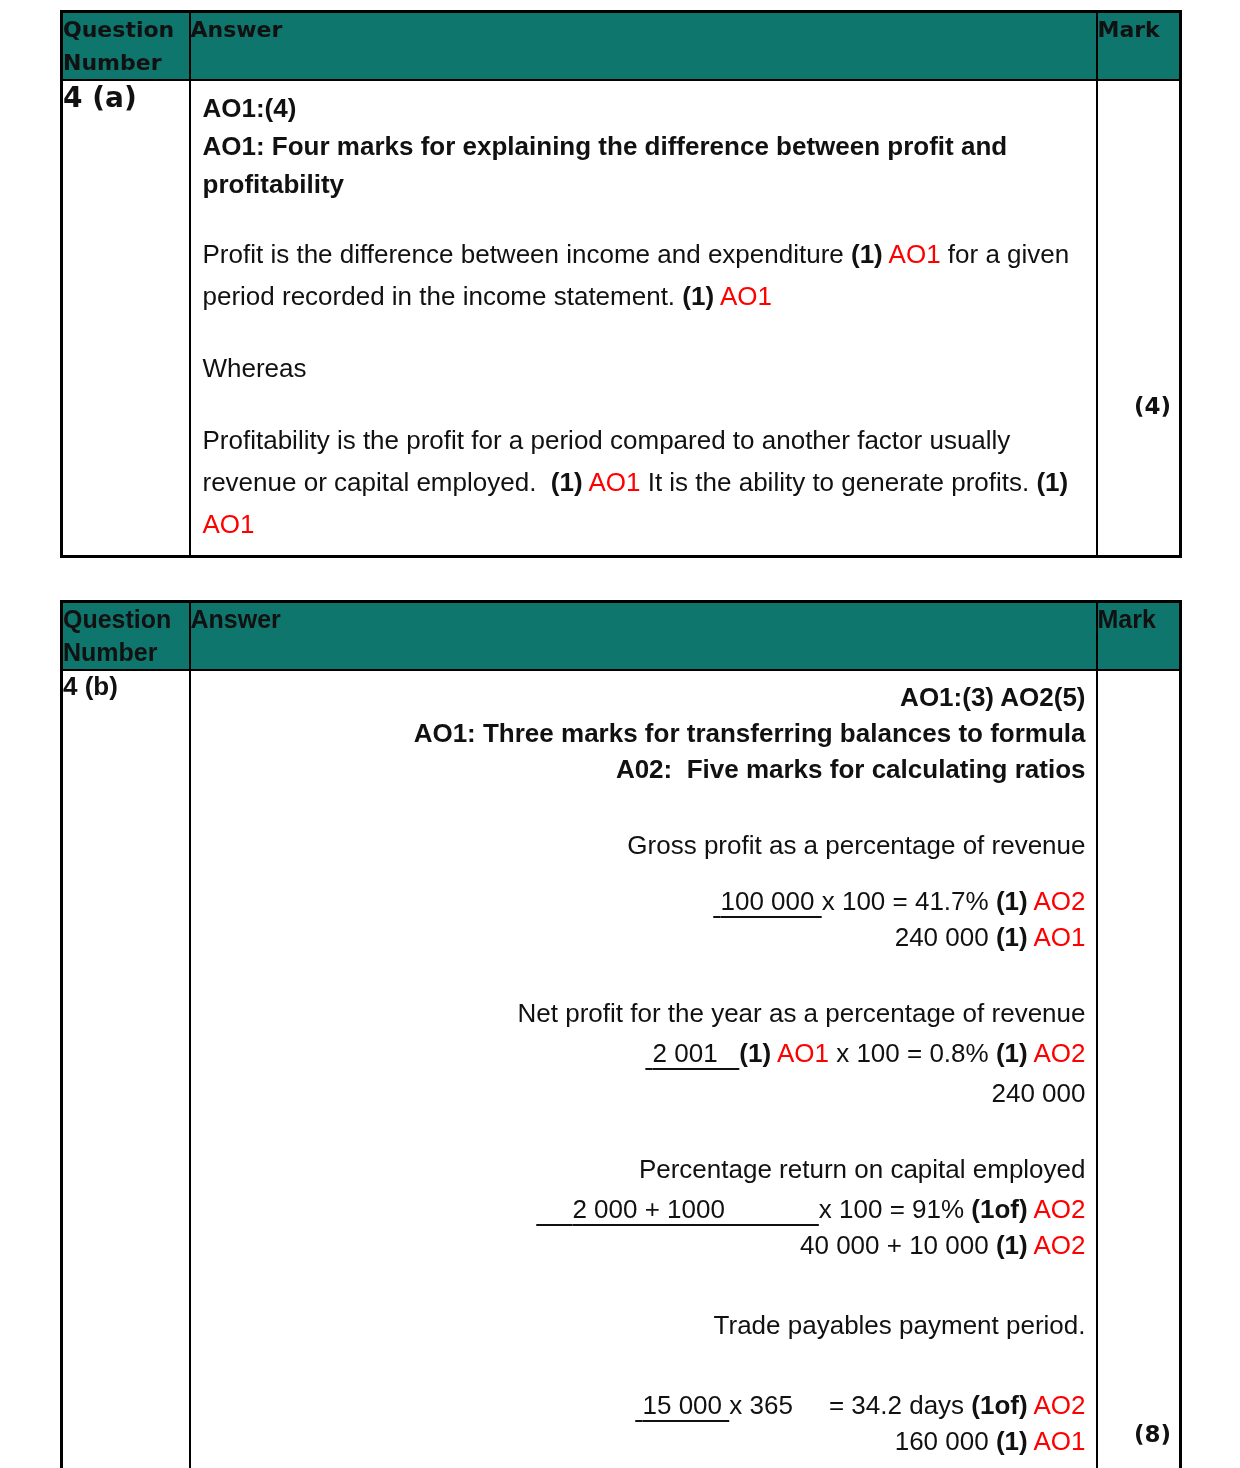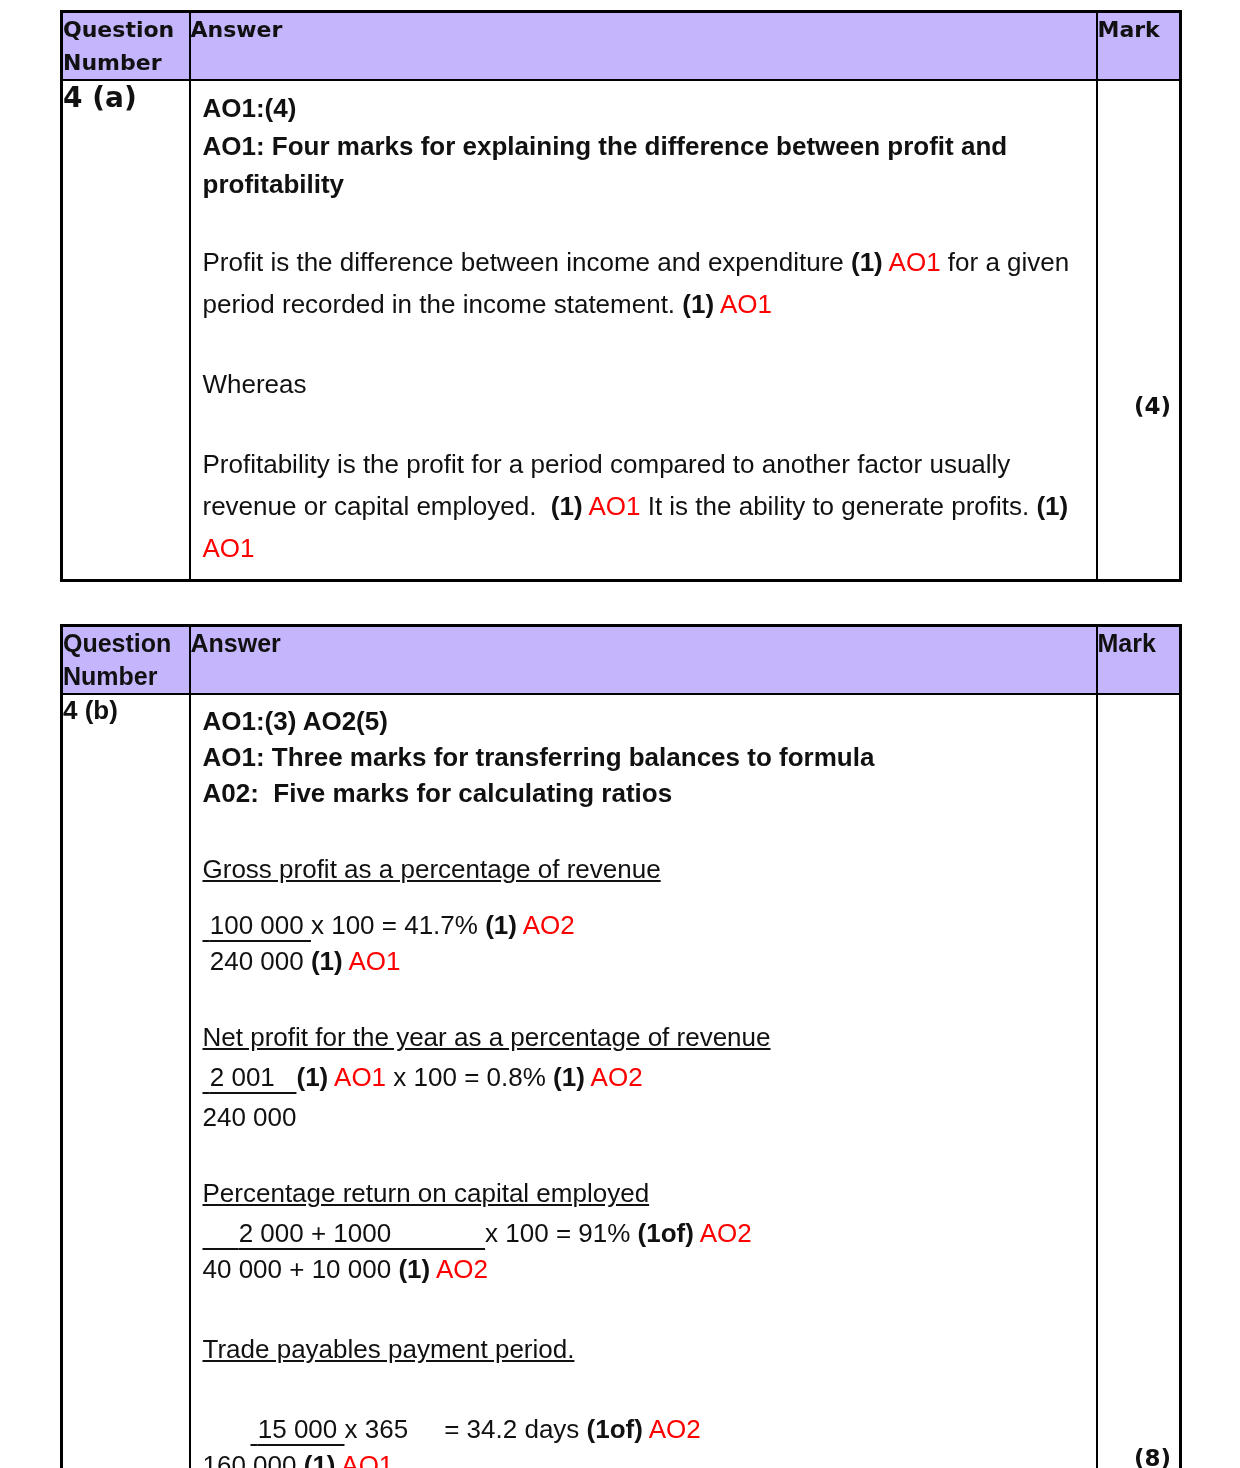--- a/index.html
+++ b/index.html
@@ -18,47 +18,47 @@
     width: 100%;
     table-layout: fixed;
     border: 3px solid #000000;
   }
   table.ms th, table.ms td {
     border: 2px solid #000000;
     vertical-align: top;
     padding: 0;
   }
   thead th {
-    background: #c4b5fd;
+    background: #0f766e;
     font-weight: bold;
     text-align: left;
     padding: 9px 6px 11px 8px;
     line-height: 33px;
   }
   
   .t1 thead th, .t1 .qcell, .t1 .mark-val { font-family: "DejaVu Sans", sans-serif; }
   .t1 thead th { font-size: 22px; }
   .t2 thead th { font-size: 25px; font-family: "Liberation Sans", sans-serif; }
 
   .qcell { padding: 8px 4px 8px 8px; font-weight: bold; }
   .t1 .qcell { font-size: 28px; }
   .t2 .qcell { font-size: 26px; }
 
   .acell-inner { padding: 8px 10px 10px 12px; }
   .t1 .acell-inner { min-height: 436px; }
   .t2 .acell-inner { min-height: 778px; }
 
   .ln { font-size: 26px; line-height: 42px; white-space: pre-wrap; }
-  .t2 .ln { line-height: 36px; }
+  .t2 .ln { line-height: 36px; text-align: right; }
   .bold { font-weight: bold; }
   .hline { line-height: 38px; }
 
   
-  .mt-para { margin-top: 38px; }
-  .sec     { margin-top: 40px; text-decoration: underline; }
+  .mt-para { margin-top: 30px; }
+  .sec     { margin-top: 40px; }
   .num-close { margin-top: 4px; }
   .num-mid   { margin-top: 20px; }
   .num-far   { margin-top: 44px; margin-left: 48px; }
   .sec-pay   { margin-top: 44px; }
 
   
   .seg-b { font-weight: bold; }
   .seg-r { color: #ff0000; }
   .seg-u { text-decoration: underline; text-decoration-thickness: 2px; text-underline-offset: 6px; }
 

